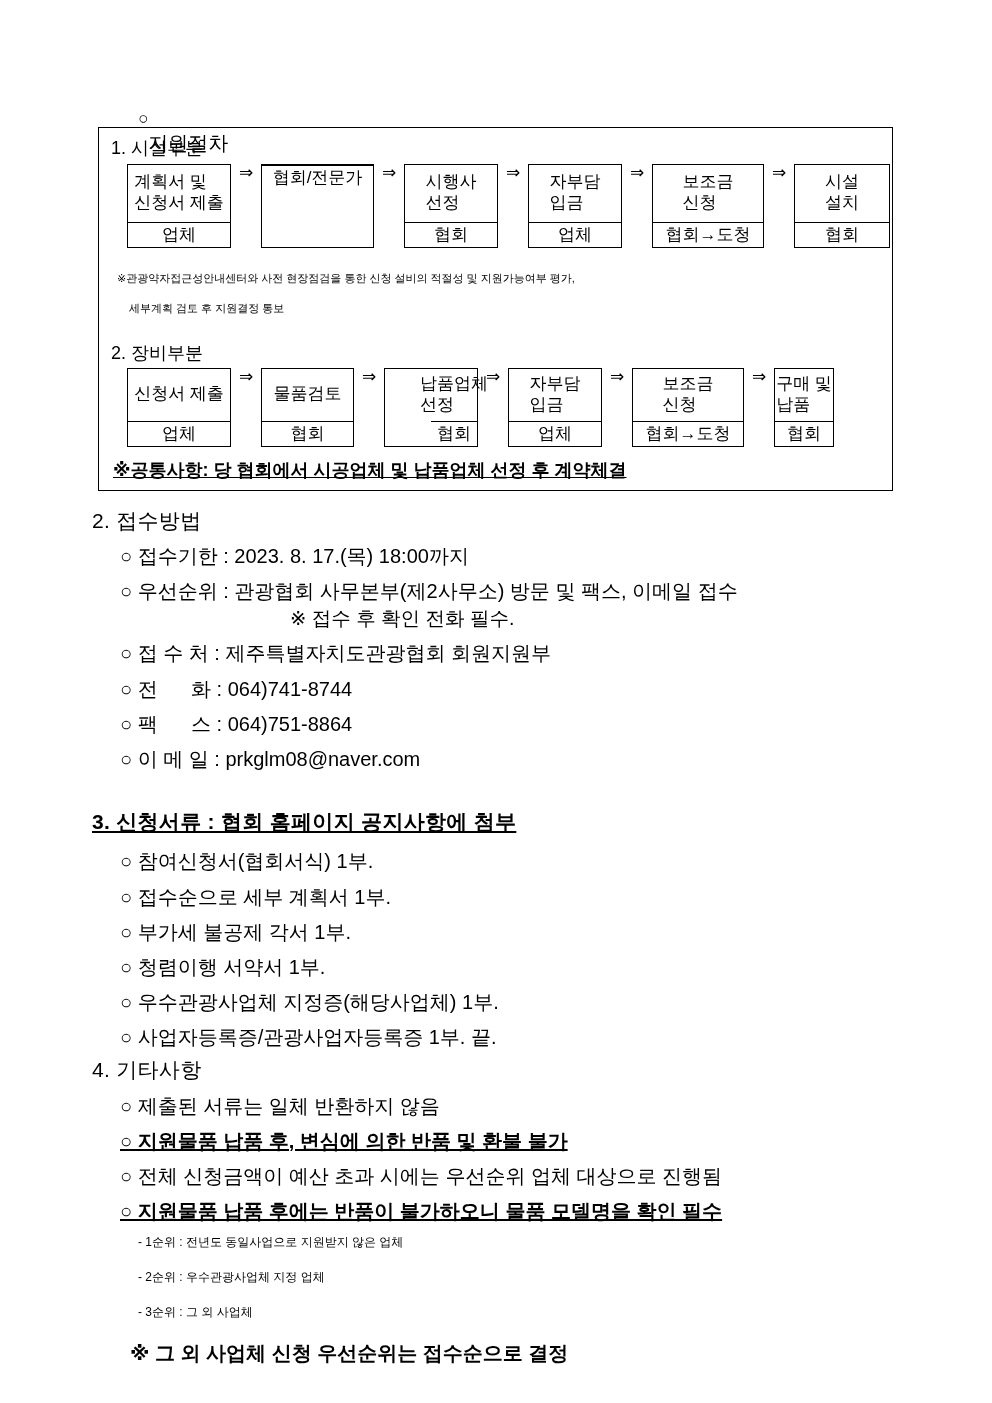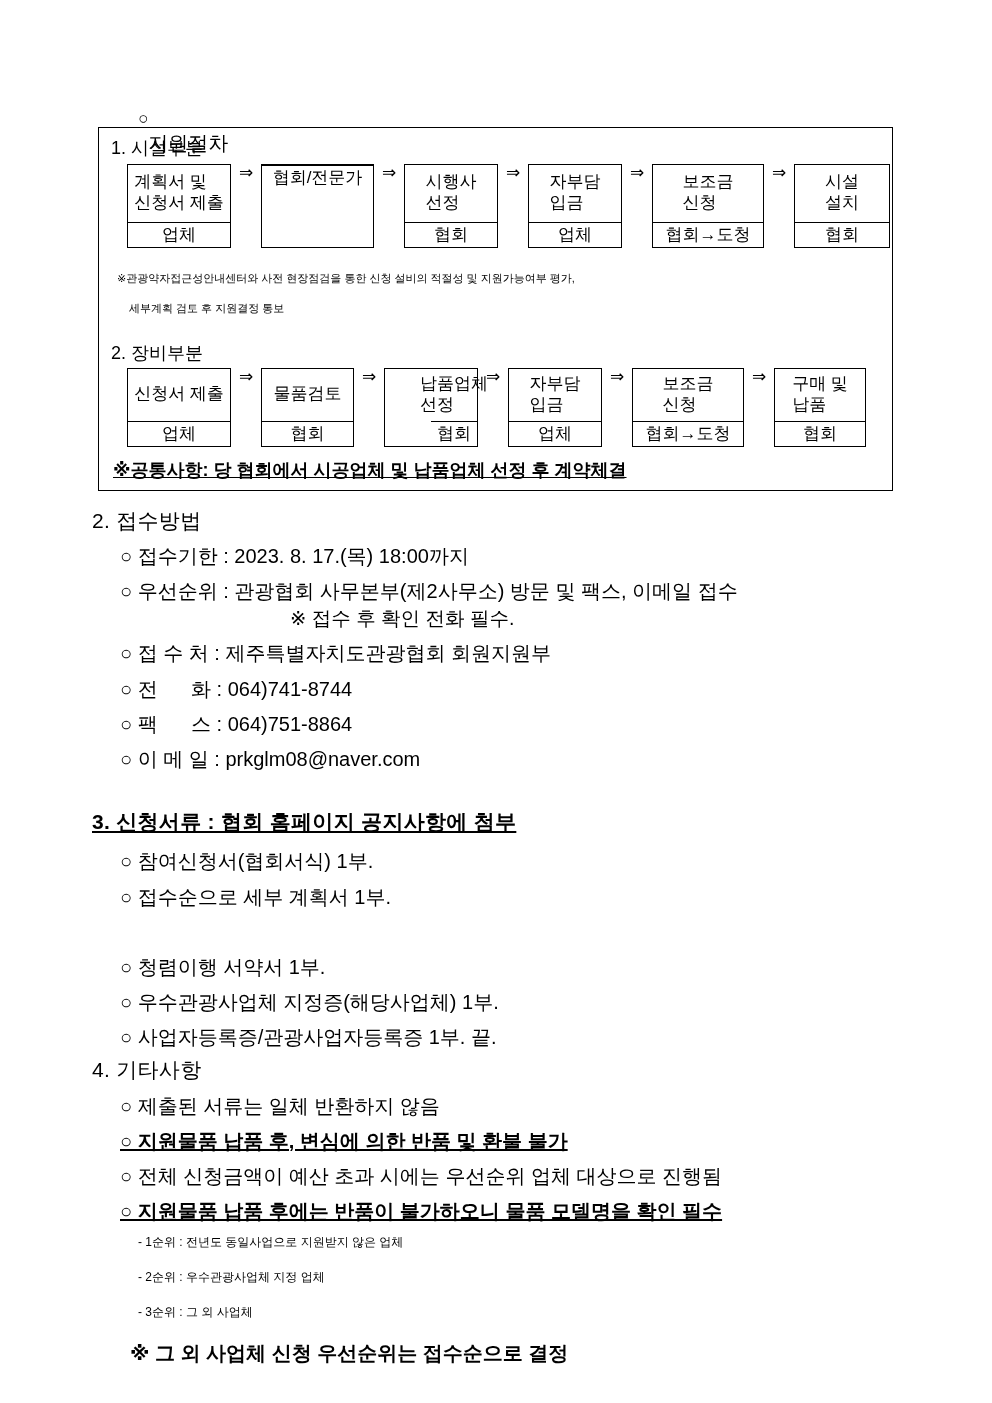--- a/index.html
+++ b/index.html
@@ -104,21 +104,21 @@
   .r1 .node.n4 { width: 94px; }
   .r1 .node.n5 { width: 112px; }
   .r1 .node.n6 { width: 96px; }
 
   
   .r2 .node { width: 104px; height: 79px; }
   .r2 .node.n2 { width: 93px; }
   .r2 .node.n3 { width: 94px; padding-left: 46px; }
   .r2 .node.n4 { width: 94px; }
   .r2 .node.n5 { width: 112px; }
-  .r2 .node.n6 { width: 92px; }
+  .r2 .node.n6 { width: 60px; }
 
   .note-a {
     position: absolute;
     left: 18px;
     top: 128px;
     font-size: 11px;
     line-height: 1.35;
     white-space: pre-line;
     width: 770px;
   }
@@ -270,20 +270,21 @@
   <div class="plain-line" style="left:290px; top:605px;">※ 접수 후 확인 전화 필수.</div>
   <div class="bullet-line" style="left:120px; top:640px;">○ 접 수 처 : 제주특별자치도관광협회 회원지원부</div>
   <div class="bullet-line" style="left:120px; top:676px;">○ 전      화 : 064)741-8744</div>
   <div class="bullet-line" style="left:120px; top:711px;">○ 팩      스 : 064)751-8864</div>
   <div class="bullet-line" style="left:120px; top:746px;">○ 이 메 일 : prkglm08@naver.com</div>
 
   <div class="sec-title bold-ul" style="left:92px; top:808px;">3. 신청서류 : 협회 홈페이지 공지사항에 첨부</div>
 
   <div class="bullet-line" style="left:120px; top:848px;">○ 참여신청서(협회서식) 1부.</div>
   <div class="bullet-line" style="left:120px; top:884px;">○ 접수순으로 세부 계획서 1부.</div>
+  <div class="bullet-line" style="left:120px; top:919px;">○ 부가세 불공제 각서 1부.</div>
   <div class="bullet-line" style="left:120px; top:954px;">○ 청렴이행 서약서 1부.</div>
   <div class="bullet-line" style="left:120px; top:989px;">○ 우수관광사업체 지정증(해당사업체) 1부.</div>
   <div class="bullet-line" style="left:120px; top:1024px;">○ 사업자등록증/관광사업자등록증 1부. 끝.</div>
 
   <div class="sec-title" style="left:92px; top:1056px;">4. 기타사항</div>
 
   <div class="bullet-line" style="left:120px; top:1093px;">○ 제출된 서류는 일체 반환하지 않음</div>
   <div class="bullet-line b u" style="left:120px; top:1128px;">○ 지원물품 납품 후, 변심에 의한 반품 및 환불 불가</div>
   <div class="bullet-line b u" style="left:120px; top:1198px;">○ 지원물품 납품 후에는 반품이 불가하오니 물품 모델명을 확인 필수</div>
   <div class="bullet-line" style="left:120px; top:1163px;">○ 전체 신청금액이 예산 초과 시에는 우선순위 업체 대상으로 진행됨</div>

